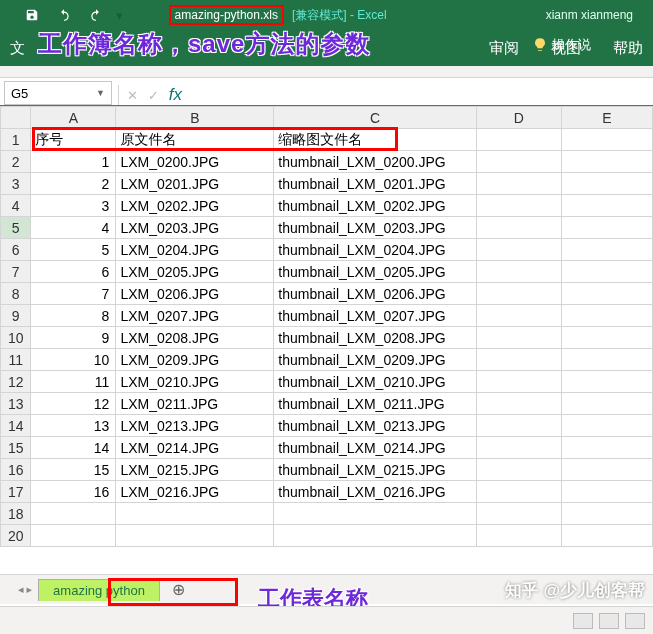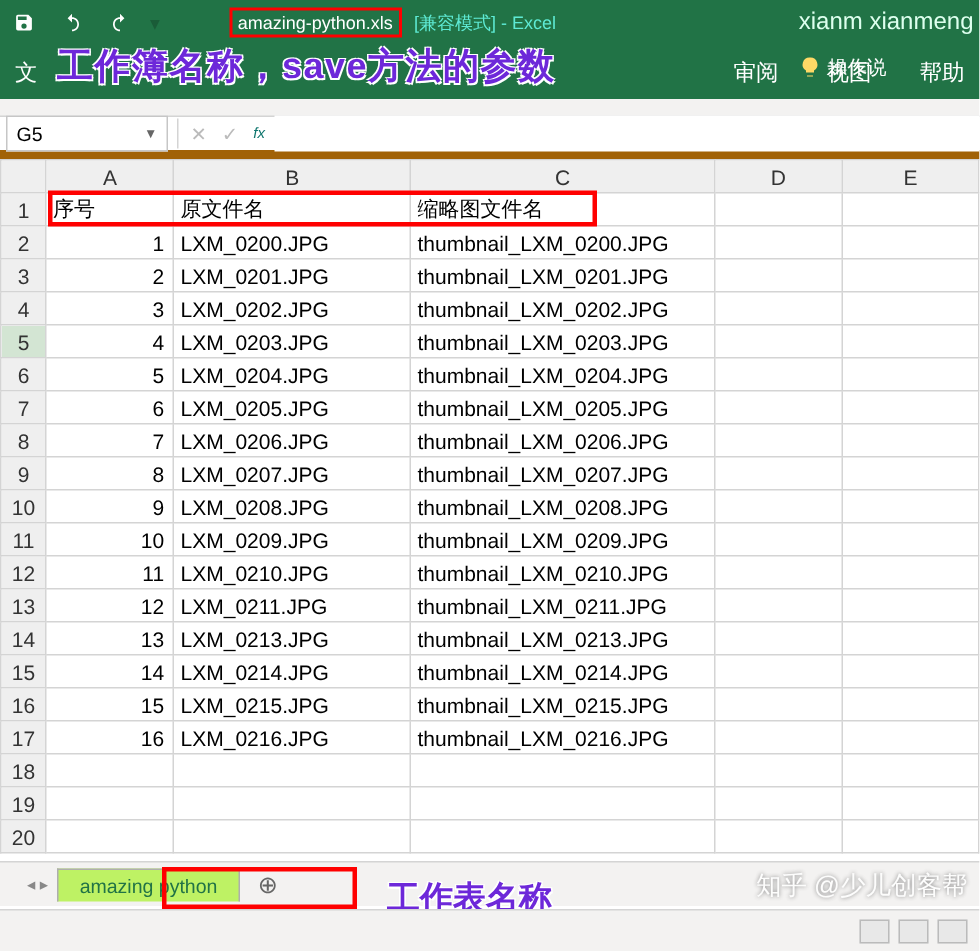--- a/index.html
+++ b/index.html
@@ -1,55 +1,55 @@
 <!DOCTYPE html>
 <html><head>
 <meta charset="utf-8">
 <style>
 *{box-sizing:border-box;margin:0;padding:0;font-family:"Microsoft YaHei",SimSun,sans-serif}
 body{width:653px;height:634px;background:#fff;overflow:hidden;font-size:13px;position:relative}
-.titlebar{background:#217346;height:30px;display:flex;align-items:center;color:#fff;padding:0 4px;gap:8px}
+.titlebar{background:#217346;height:30px;display:flex;align-items:center;color:#fff;padding:0 20px;gap:8px}
 .titlebar .icon-btn{width:24px;height:24px;display:flex;align-items:center;justify-content:center;cursor:pointer}
 .titlebar svg{fill:#fff}
 .titlebar .sep-line{color:#1a5c38}
 .filename-box{border:2px solid #ff0000;padding:1px 4px;font-size:12px}
 .title-rest{font-size:12px;color:#5eead4}
-.user{margin-left:auto;font-size:16px;color:#dfe}
+.user{margin-left:auto;font-size:12px;color:#dfe}
 .ribbon-tabs{background:#217346;height:36px;display:flex;align-items:center;color:#fff;padding:0 10px;gap:32px;font-size:15px;position:relative}
 .ribbon-tabs .tab{cursor:pointer}
 .annot-red{position:absolute;color:#6d28d9;font-weight:bold;text-shadow:1px 1px 0 #fff,-1px 1px 0 #fff,1px -1px 0 #fff,-1px -1px 0 #fff}
 .annot1{left:38px;top:28px;font-size:24px;letter-spacing:1px}
 .lamp{position:absolute;right:62px;top:36px;display:flex;align-items:center;gap:4px;color:#fff;font-size:13px}
 .ribbon-strip{height:12px;background:#f3f2f1;border-bottom:1px solid #d4d4d4}
-.formula-bar{height:28px;background:#fff;display:flex;align-items:center;border-bottom:6px solid #a16207;font-size:13px}
+.formula-bar{height:28px;background:#fff;display:flex;align-items:flex-end;border-bottom:1px solid #a16207;font-size:13px}
 .name-box{width:108px;height:24px;border:1px solid #c6c6c6;margin:0 4px;padding:0 6px;display:flex;align-items:center;justify-content:space-between;background:#fff}
 .name-box .dd{font-size:9px;color:#666}
 .fb-sep{width:1px;height:20px;background:#d4d4d4;margin:0 2px}
 .fb-btns{display:flex;align-items:center;gap:10px;padding:0 6px;color:#bbb}
-.fx{font-style:italic;color:#0f766e;font-size:10px}
+.fx{font-style:italic;color:#0f766e;font-size:17px}
 .fb-input{flex:1;height:24px;border:none;padding:0 8px}
 .annot2{left:128px;top:112px;font-size:22px}
 .grid-wrap{position:relative}
 .grid{border-collapse:collapse;table-layout:fixed;width:100%}
 .grid th,.grid td{border:1px solid #d4d4d4;height:22px;font-size:14px;font-weight:normal;text-align:left;padding:0 4px;overflow:hidden;white-space:nowrap;background:#fff}
 .grid thead th{background:#efefef;text-align:center;color:#333}
 .grid .rowhdr{background:#efefef;text-align:center;width:30px;color:#333}
 .grid .corner{background:#efefef;width:30px}
 .colA{width:84px}.colB{width:156px}.colC{width:200px}.colD{width:84px}.colE{width:90px}
 .grid td.num{text-align:right;padding-right:6px}
 tr.sel .rowhdr{background:#d3e5d3}
 .header-redbox{position:absolute;border:3px solid #ff0000;left:32px;top:21px;width:366px;height:24px;pointer-events:none}
 .sheet-tabs{position:absolute;bottom:30px;left:0;right:0;height:30px;background:#f3f2f1;border-top:1px solid #d4d4d4;display:flex;align-items:center;padding-left:18px;gap:6px}
 .sheet-nav{display:flex;gap:4px;color:#888;font-size:11px}
 .sheet-tab{background:#bef264;border:1px solid #aeaeae;border-bottom:none;padding:3px 14px;font-size:13px;color:#217346;position:relative}
 .sheet-redbox{position:absolute;border:3px solid #ff0000;left:108px;bottom:28px;width:130px;height:28px;pointer-events:none}
 .annot3{left:258px;bottom:20px;font-size:22px}
 .statusbar{position:absolute;bottom:0;left:0;right:0;height:28px;background:#f3f2f1;border-top:1px solid #d4d4d4;display:flex;align-items:center;justify-content:flex-end;padding:0 8px;gap:6px}
 .view-btn{width:20px;height:16px;border:1px solid #bbb;background:#e8e8e8}
-.watermark{position:absolute;right:8px;bottom:32px;font-size:17px;color:#fff;opacity:.85;font-weight:normal;text-shadow:0 0 3px #666}
+.watermark{position:absolute;right:8px;bottom:32px;font-size:17px;color:#fff;opacity:.85;font-weight:bold;text-shadow:0 0 3px #666}
 </style>
 </head>
 <body>
 
 <div class="titlebar">
   <div class="icon-btn">
       <svg width="14" height="14" viewBox="0 0 24 24">
         <path d="M17 3H5a2 2 0 0 0-2 2v14a2 2 0 0 0 2 2h14a2 2 0 0 0 2-2V7l-4-4zm-5 16a3 3 0 1 1 0-6 3 3 0 0 1 0 6zm3-10H5V5h10v4z"></path>
       </svg>
     </div>
@@ -263,28 +263,20 @@
         </tr>
         <tr>
           <td class="rowhdr">18</td>
           <td></td>
           <td></td>
           <td></td>
           <td></td>
           <td></td>
         </tr>
         <tr>
-          <td class="rowhdr">19</td>
-          <td></td>
-          <td></td>
-          <td></td>
-          <td></td>
-          <td></td>
-        </tr>
-        <tr>
           <td class="rowhdr">20</td>
           <td></td>
           <td></td>
           <td></td>
           <td></td>
           <td></td>
         </tr>
       </tbody>
   </table>
   <div class="header-redbox"></div>

